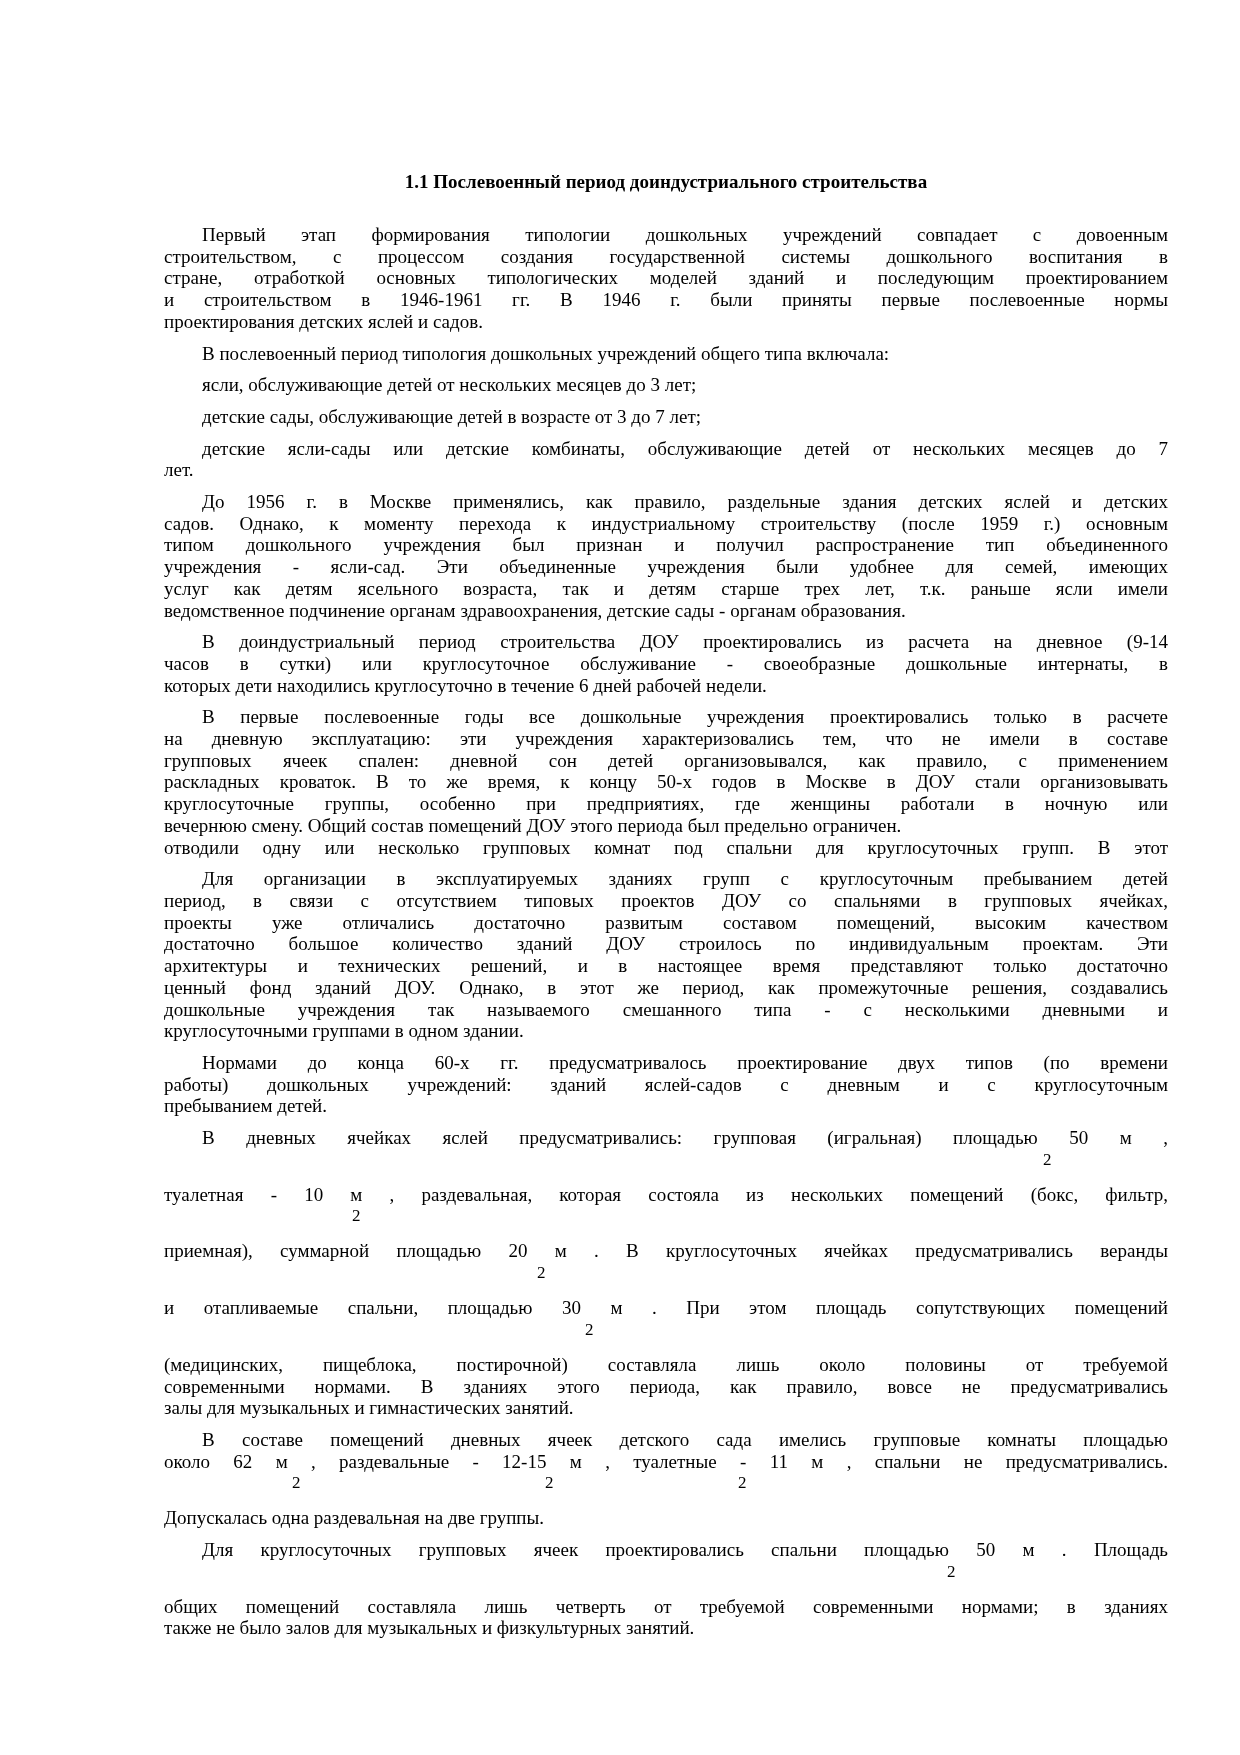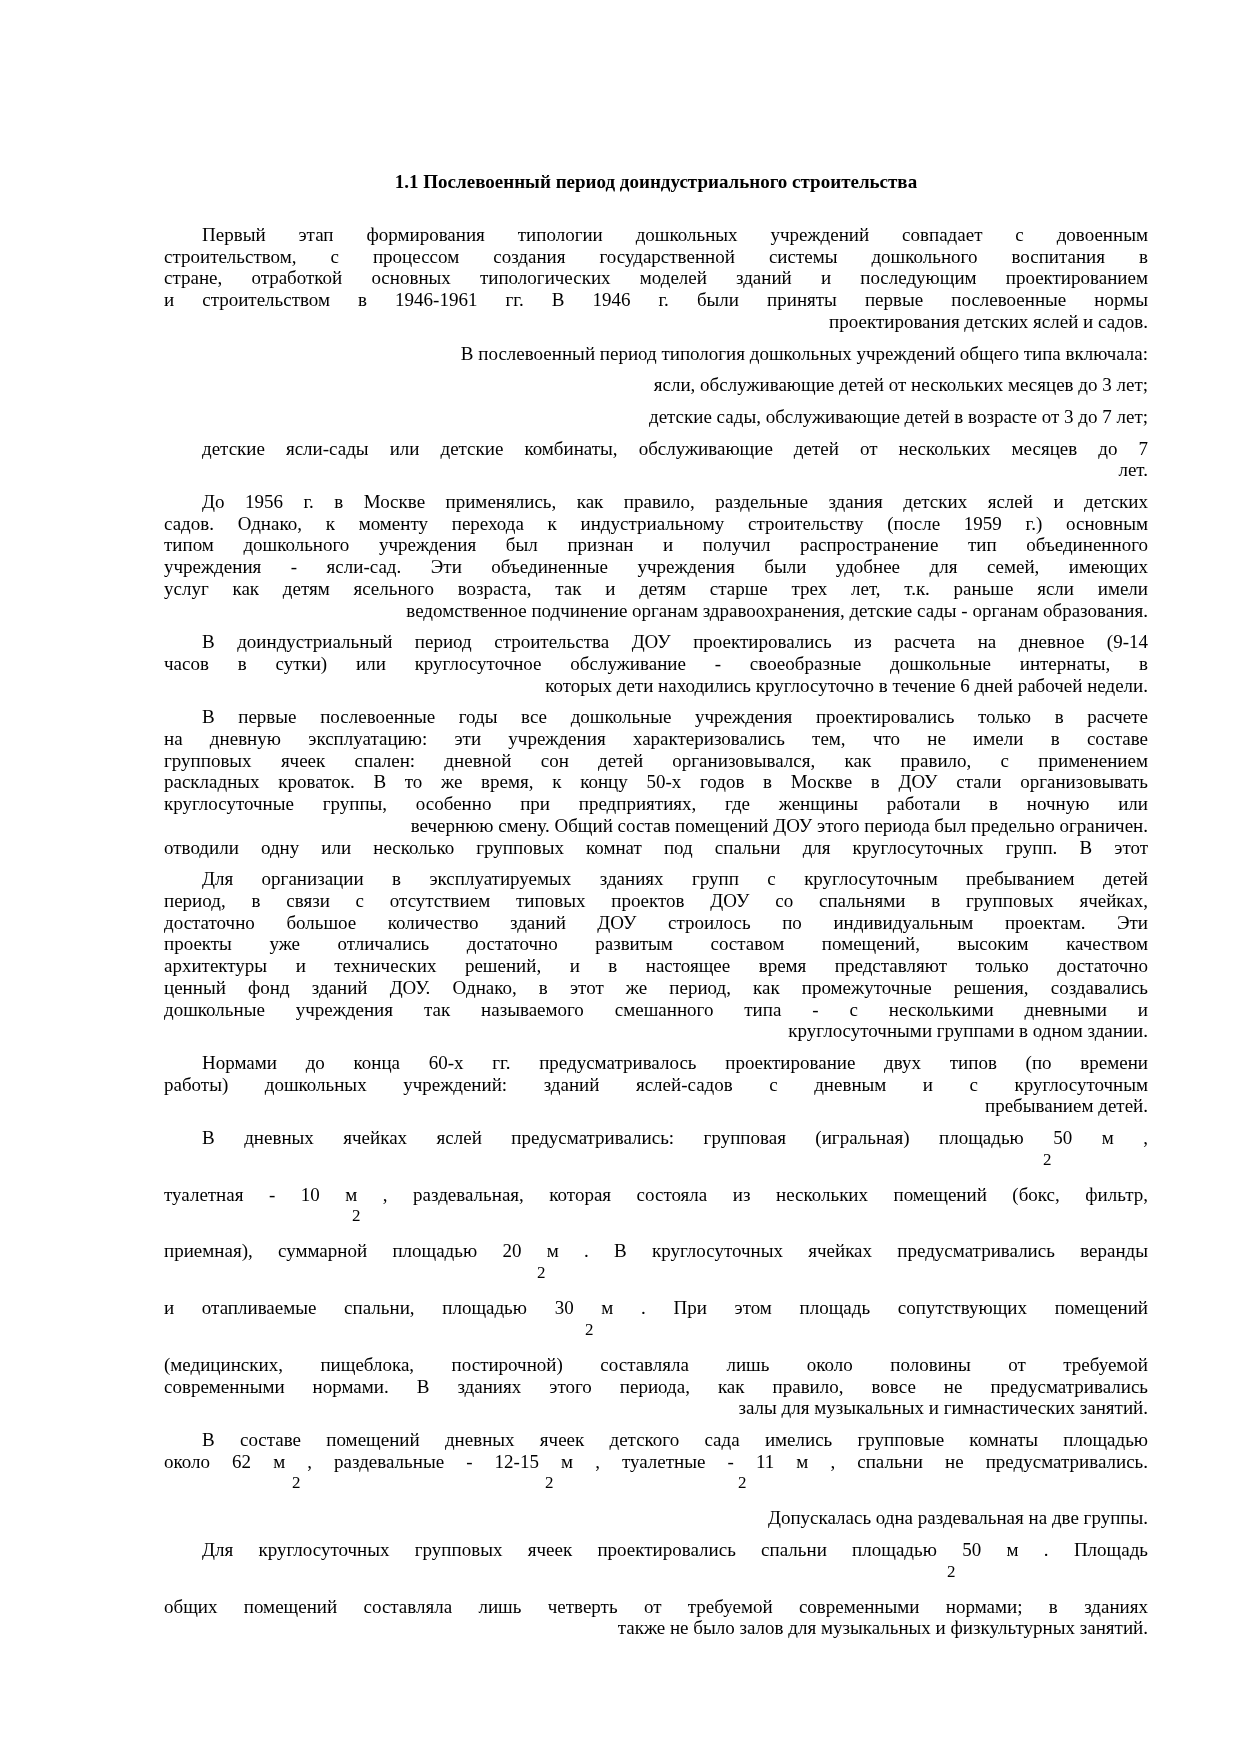--- a/index.html
+++ b/index.html
@@ -4,32 +4,32 @@
 <style>
   html,body{margin:0;padding:0;}
   body{
     width:1240px;height:1755px;background:#ffffff;color:#000000;
     font-family:"Liberation Serif","DejaVu Serif",serif;
     -webkit-font-smoothing:antialiased;
   }
   .page{
     box-sizing:border-box;
     width:1240px;height:1389px;
-    padding:171px 92px 0 164px;
+    padding:171px 72px 0 164px;
   }
   .title{
     font-size:19px;line-height:22px;font-weight:bold;
     text-align:center;margin:0 0 31px 0;
   }
   .line{
     font-size:19px;line-height:21.7px;
     white-space:normal;
   }
   .line.j{text-align:justify;text-align-last:justify;}
-  .line.l{text-align:right;}
+  .line.l{text-align:left;}
   .line.ind{text-indent:38px;margin-top:10px;}
   .subrow{
     position:relative;height:22px;margin-bottom:13px;
     font-size:17px;line-height:22px;
   }
   .subrow .sub{position:absolute;top:0;}
 </style>
 </head>
 <body>
 
@@ -57,22 +57,22 @@
       <div class="line l">которых дети находились круглосуточно в течение 6 дней рабочей недели.</div>
       <div class="line j ind">В первые послевоенные годы все дошкольные учреждения проектировались только в расчете</div>
       <div class="line j">на дневную эксплуатацию: эти учреждения характеризовались тем, что не имели в составе</div>
       <div class="line j">групповых ячеек спален: дневной сон детей организовывался, как правило, с применением</div>
       <div class="line j">раскладных кроваток. В то же время, к концу 50-х годов в Москве в ДОУ стали организовывать</div>
       <div class="line j">круглосуточные группы, особенно при предприятиях, где женщины работали в ночную или</div>
       <div class="line l">вечернюю смену. Общий состав помещений ДОУ этого периода был предельно ограничен.</div>
       <div class="line j">отводили одну или несколько групповых комнат под спальни для круглосуточных групп. В этот</div>
       <div class="line j ind">Для организации в эксплуатируемых зданиях групп с круглосуточным пребыванием детей</div>
       <div class="line j">период, в связи с отсутствием типовых проектов ДОУ со спальнями в групповых ячейках,</div>
+      <div class="line j">проекты уже отличались достаточно развитым составом помещений, высоким качеством</div>
       <div class="line j">достаточно большое количество зданий ДОУ строилось по индивидуальным проектам. Эти</div>
-      <div class="line j">проекты уже отличались достаточно развитым составом помещений, высоким качеством</div>
       <div class="line j">архитектуры и технических решений, и в настоящее время представляют только достаточно</div>
       <div class="line j">ценный фонд зданий ДОУ. Однако, в этот же период, как промежуточные решения, создавались</div>
       <div class="line j">дошкольные учреждения так называемого смешанного типа - с несколькими дневными и</div>
       <div class="line l">круглосуточными группами в одном здании.</div>
       <div class="line j ind">Нормами до конца 60-х гг. предусматривалось проектирование двух типов (по времени</div>
       <div class="line j">работы) дошкольных учреждений: зданий яслей-садов с дневным и с круглосуточным</div>
       <div class="line l">пребыванием детей.</div>
       <div class="line j ind">В дневных ячейках яслей предусматривались: групповая (игральная) площадью 50 м ,</div>
       <div class="subrow">
         <span class="sub" style="left: 879px;">2</span>

